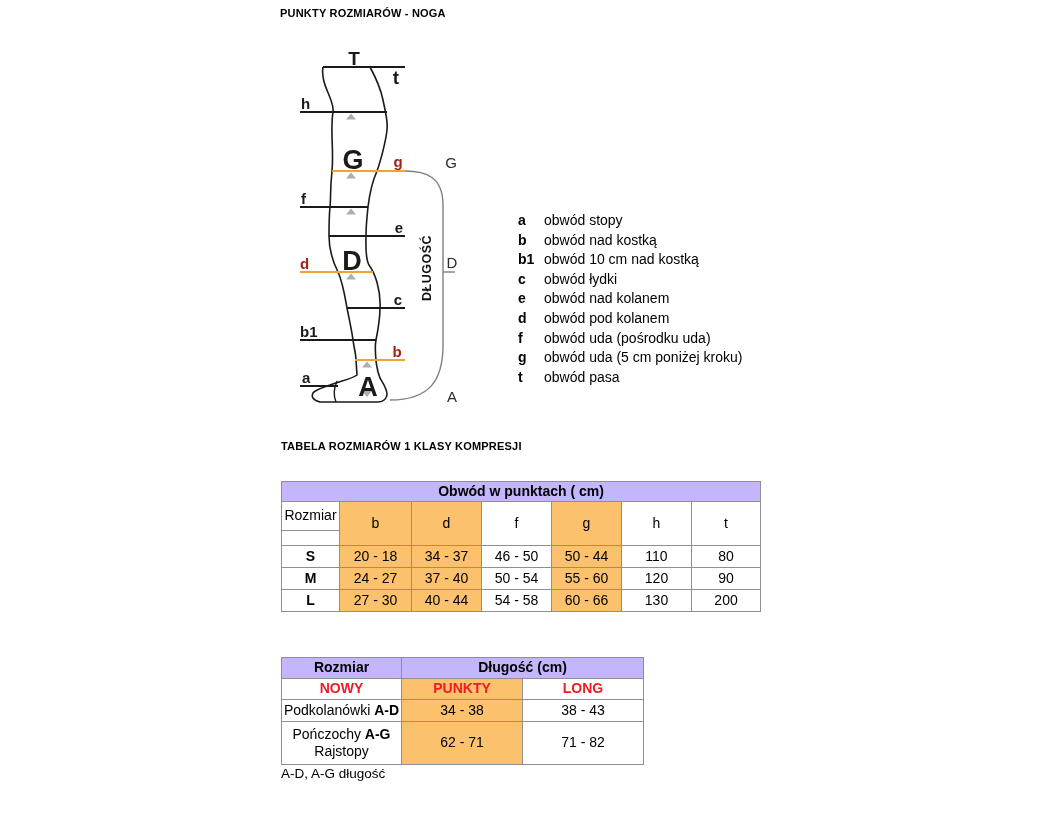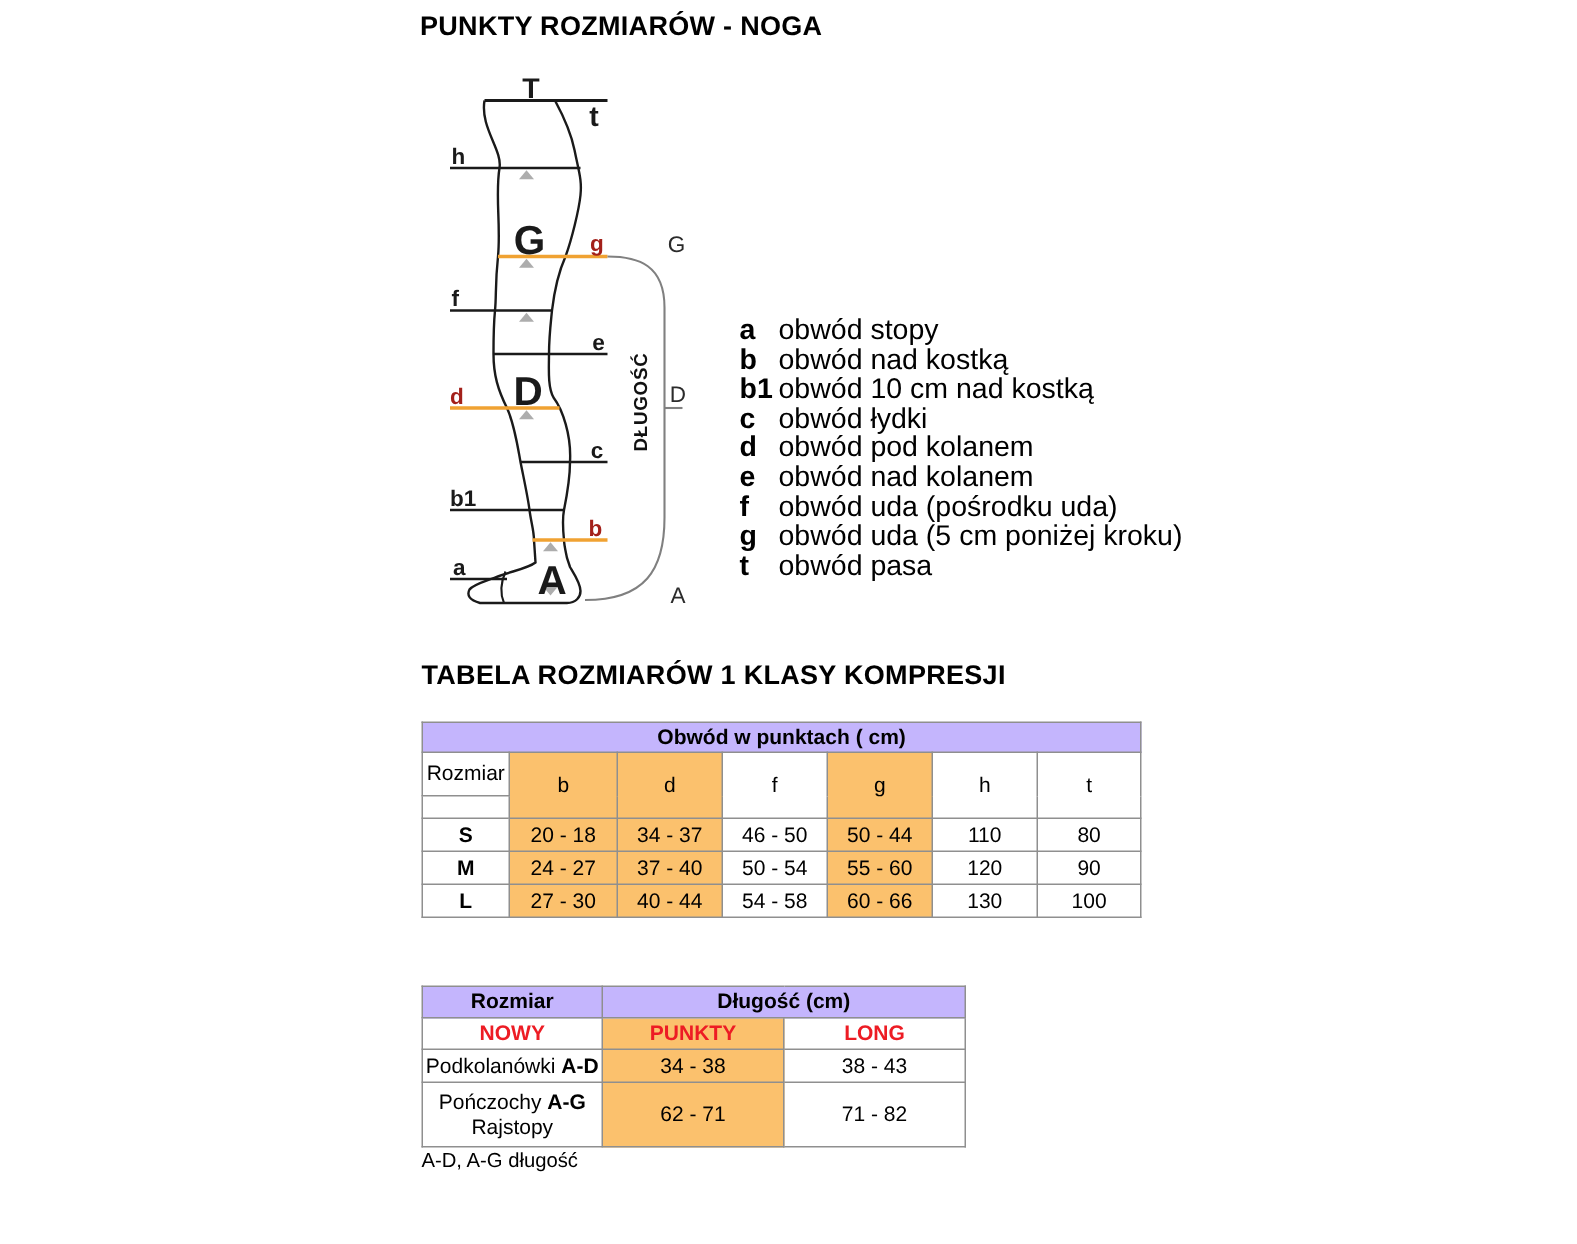--- a/index.html
+++ b/index.html
@@ -2,24 +2,24 @@
 <html><head>
 <meta charset="utf-8">
 <style>
   html,body{margin:0;padding:0;}
   body{
     width:1051px;height:829px;background:#ffffff;position:relative;
     font-family:"Liberation Sans", sans-serif;color:#000;overflow:hidden;
   }
   .abs{position:absolute;}
   .doc-title{
-    font-size:18px;font-weight:bold;letter-spacing:.2px;white-space:nowrap;
+    font-size:11px;font-weight:bold;letter-spacing:.2px;white-space:nowrap;
   }
   
-  .legend{left:493px;top:211px;font-size:19px;line-height:19.6px;}
+  .legend{left:518px;top:211px;font-size:14px;line-height:19.6px;}
   .legend-row{white-space:nowrap;}
   .legend-key{display:inline-block;width:26px;font-weight:bold;}
   
   table{border-collapse:collapse;table-layout:fixed;font-size:14px;}
   td{border:1px solid #8f8f8f;text-align:center;vertical-align:middle;padding:0;line-height:1.25;}
   .hdr-gray{background:#c4b5fd;font-weight:bold;}
   .orange{background:#FBC16D;}
   .bold{font-weight:bold;}
   .red{color:#ED1C24;font-weight:bold;}
   #size-table{left:281px;top:481px;width:479px;}
@@ -122,22 +122,22 @@
   <text class="pt-big" x="88" y="351" text-anchor="middle">A</text>
   <text class="pt-side" x="172" y="357" text-anchor="middle">A</text>
   <text class="len-label" transform="translate(151,223) rotate(-90)" text-anchor="middle">DŁUGOŚĆ</text>
 </svg>
 
 <div class="abs legend">
   <div class="legend-row"><span class="legend-key">a</span><span>obwód stopy</span></div>
   <div class="legend-row"><span class="legend-key">b</span><span>obwód nad kostką</span></div>
   <div class="legend-row"><span class="legend-key">b1</span><span>obwód 10 cm nad kostką</span></div>
   <div class="legend-row"><span class="legend-key">c</span><span>obwód łydki</span></div>
+  <div class="legend-row"><span class="legend-key">e</span><span>obwód nad kolanem</span></div>
   <div class="legend-row"><span class="legend-key">d</span><span>obwód pod kolanem</span></div>
-  <div class="legend-row"><span class="legend-key">e</span><span>obwód nad kolanem</span></div>
   <div class="legend-row"><span class="legend-key">f</span><span>obwód uda (pośrodku uda)</span></div>
   <div class="legend-row"><span class="legend-key">g</span><span>obwód uda (5 cm poniżej kroku)</span></div>
   <div class="legend-row"><span class="legend-key">t</span><span>obwód pasa</span></div>
 </div>
 
 <div class="abs section-title doc-title">TABELA ROZMIARÓW 1 KLASY KOMPRESJI</div>
 
 <table id="size-table" class="abs">
   <colgroup>
     <col style="width:58px">
@@ -182,21 +182,21 @@
     <td>120</td>
     <td>90</td>
   </tr>
   <tr>
     <td class="bold h-data">L</td>
     <td class="orange">27 - 30</td>
     <td class="orange">40 - 44</td>
     <td>54 - 58</td>
     <td class="orange">60 - 66</td>
     <td>130</td>
-    <td>100</td>
+    <td>200</td>
   </tr>
 </tbody>
   </table>
 
 <table id="length-table" class="abs">
   <colgroup>
       <col style="width:120px">
       <col style="width:121px">
       <col style="width:121px">
     </colgroup>

